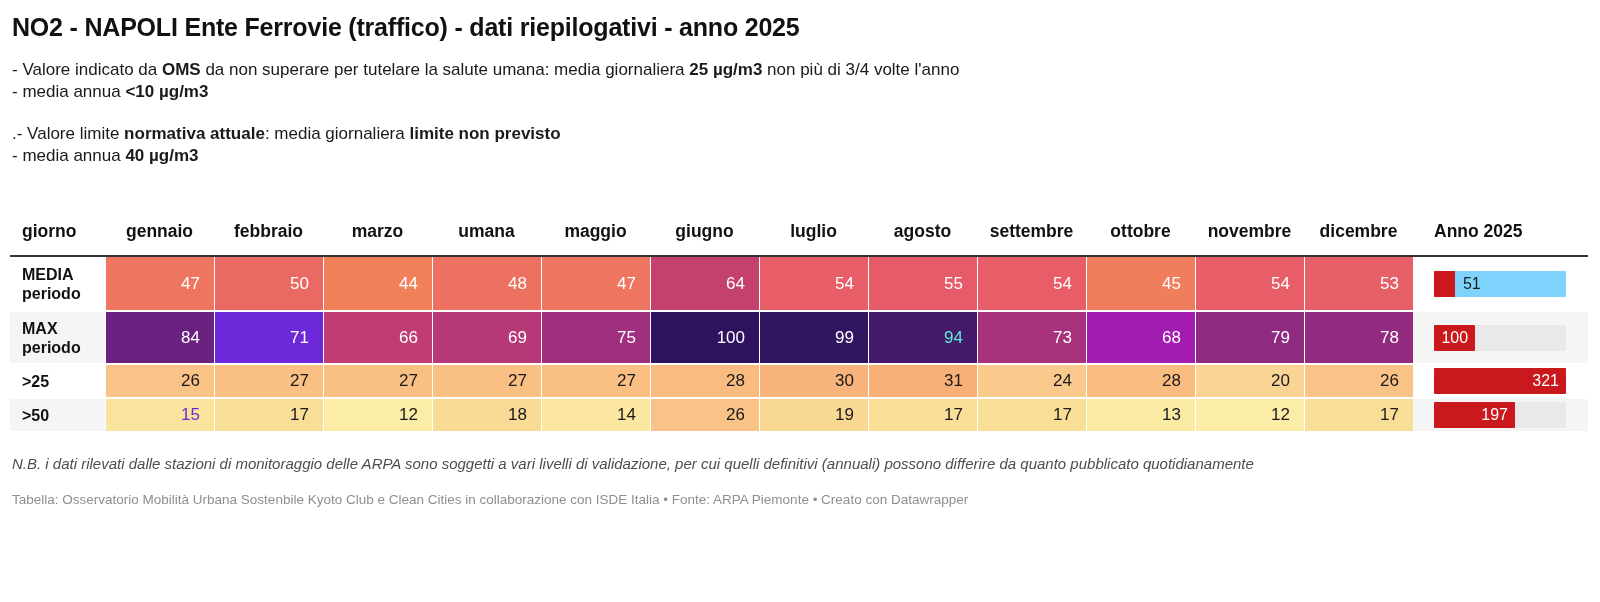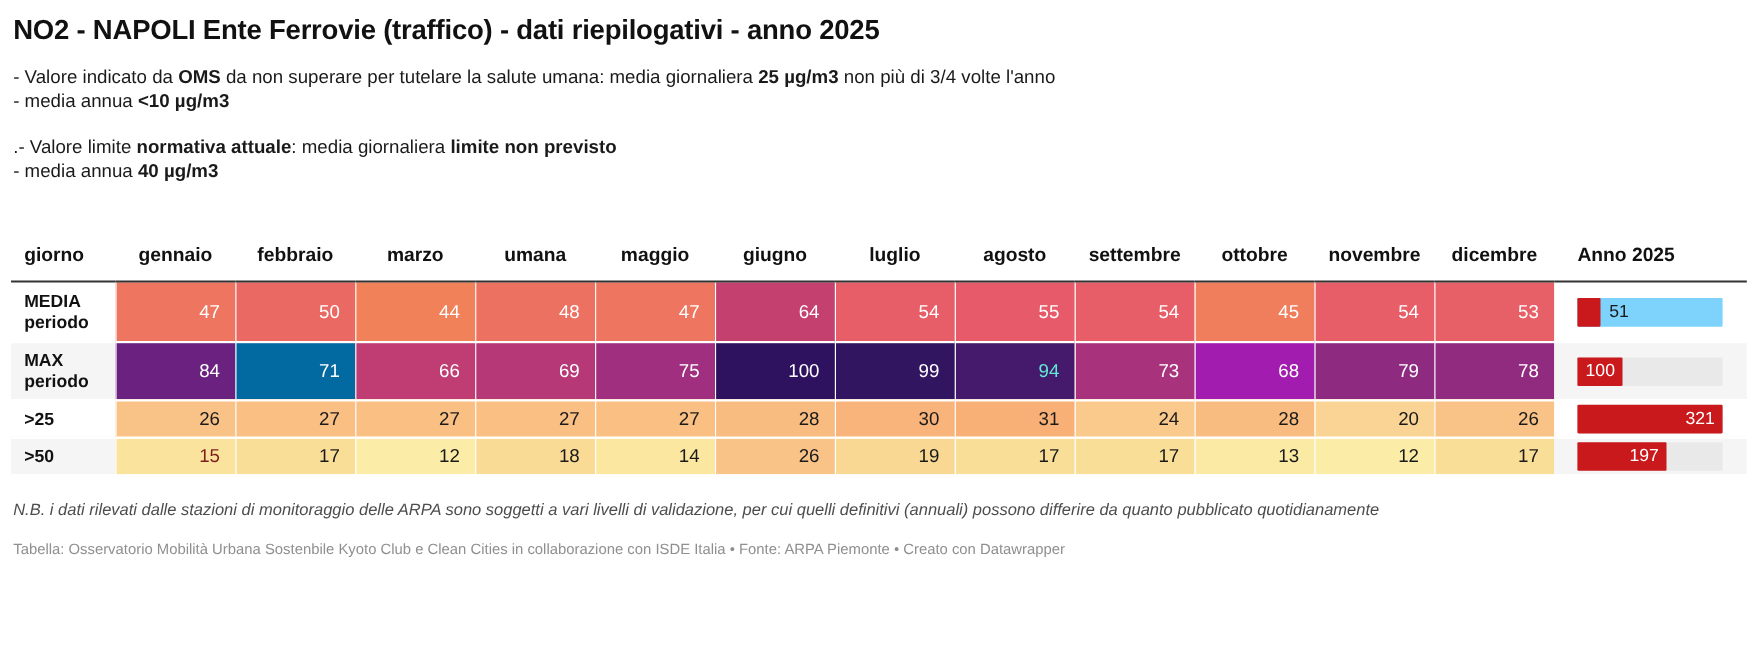--- a/index.html
+++ b/index.html
@@ -145,21 +145,21 @@
           <td class="year plain">
             <div class="bar-track" style="background: #7dd3fc;">
               <div class="bar-fill" style="width: 15.8879%; background: rgb(201, 25, 28);"></div>
               <span class="bar-value outside" style="left: calc(15.8879% + 8px);">51</span>
             </div>
           </td>
         </tr>
         <tr class="tall zebra">
           <td class="label plain">MAX<br>periodo</td>
           <td class="heat" style="background: rgb(106, 33, 128); color: rgb(255, 255, 255);">84</td>
-          <td class="heat" style="background: #0369a1; color: rgb(255, 255, 255);">71</td>
+          <td class="heat" style="background: #6d28d9; color: rgb(255, 255, 255);">71</td>
           <td class="heat" style="background: rgb(191, 61, 114); color: rgb(255, 255, 255);">66</td>
           <td class="heat" style="background: rgb(183, 56, 119); color: rgb(255, 255, 255);">69</td>
           <td class="heat" style="background: rgb(160, 47, 127); color: rgb(255, 255, 255);">75</td>
           <td class="heat" style="background: rgb(46, 18, 96); color: rgb(255, 255, 255);">100</td>
           <td class="heat" style="background: rgb(50, 21, 97); color: rgb(255, 255, 255);">99</td>
           <td class="heat" style="background: rgb(69, 26, 108); color: #5eead4;">94</td>
           <td class="heat" style="background: rgb(169, 50, 125); color: rgb(255, 255, 255);">73</td>
           <td class="heat" style="background: #a21caf; color: rgb(255, 255, 255);">68</td>
           <td class="heat" style="background: rgb(142, 42, 128); color: rgb(255, 255, 255);">79</td>
           <td class="heat" style="background: rgb(145, 43, 128); color: rgb(255, 255, 255);">78</td>
@@ -186,21 +186,21 @@
           <td class="heat" style="background: rgb(249, 194, 134); color: rgb(26, 26, 26);">26</td>
           <td class="year plain">
             <div class="bar-track" style="background: rgb(233, 233, 233);">
               <div class="bar-fill" style="width: 100%; background: rgb(201, 25, 28);"></div>
               <span class="bar-value inside" style="right: calc(0% + 7px);">321</span>
             </div>
           </td>
         </tr>
         <tr class="short zebra">
           <td class="label plain">&gt;50</td>
-          <td class="heat" style="background: rgb(250, 228, 157); color: #7f1d1d;">15</td>
+          <td class="heat" style="background: rgb(250, 228, 157); color: #6d28d9;">15</td>
           <td class="heat" style="background: rgb(249, 222, 152); color: rgb(26, 26, 26);">17</td>
           <td class="heat" style="background: rgb(251, 237, 167); color: rgb(26, 26, 26);">12</td>
           <td class="heat" style="background: rgb(249, 219, 149); color: rgb(26, 26, 26);">18</td>
           <td class="heat" style="background: rgb(251, 231, 160); color: rgb(26, 26, 26);">14</td>
           <td class="heat" style="background: rgb(249, 194, 134); color: rgb(26, 26, 26);">26</td>
           <td class="heat" style="background: rgb(249, 216, 147); color: rgb(26, 26, 26);">19</td>
           <td class="heat" style="background: rgb(249, 222, 152); color: rgb(26, 26, 26);">17</td>
           <td class="heat" style="background: rgb(249, 222, 152); color: rgb(26, 26, 26);">17</td>
           <td class="heat" style="background: rgb(251, 234, 163); color: rgb(26, 26, 26);">13</td>
           <td class="heat" style="background: rgb(251, 237, 167); color: rgb(26, 26, 26);">12</td>

